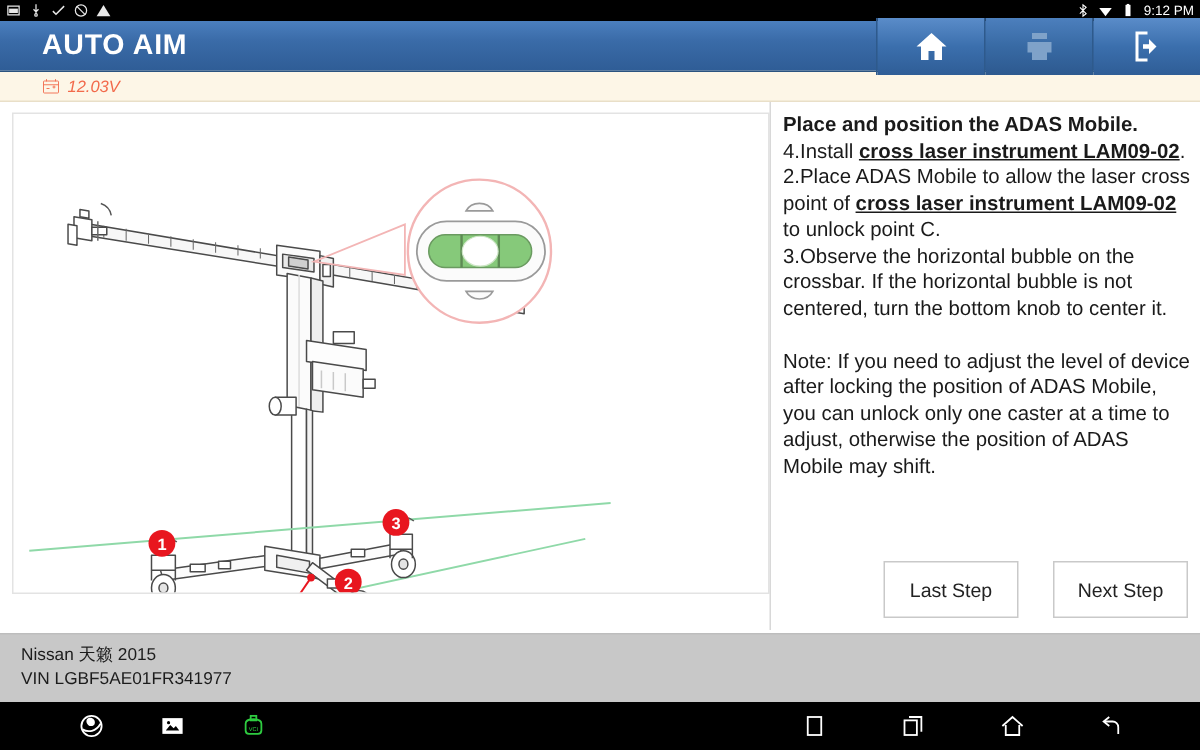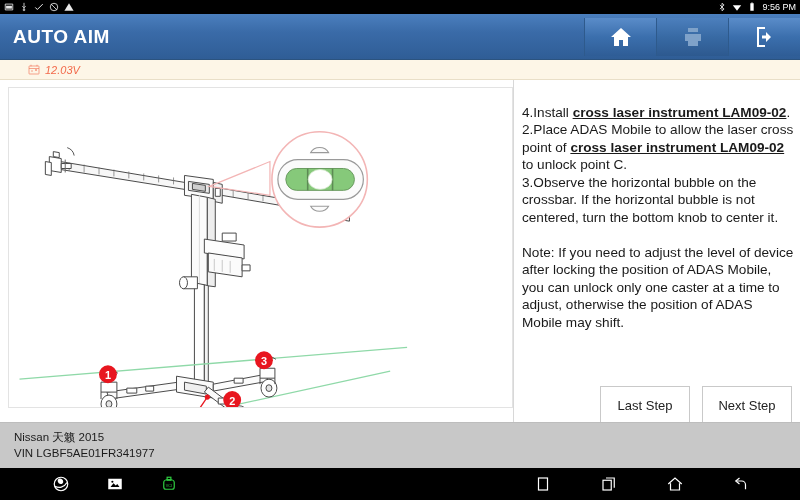--- a/index.html
+++ b/index.html
@@ -15,25 +15,25 @@
     height:14px; background:#000; color:#fff;
     display:flex; align-items:center; justify-content:space-between;
     padding:0 4px; font-size:9px; line-height:14px;
   }
   .sb-left, .sb-right{ display:flex; align-items:center; gap:5px; }
   .sb-ico{ width:10px; height:10px; display:block; fill:#e8e8e8; }
   .sb-time{ font-size:9px; color:#fff; letter-spacing:0; }
 
   
   .titlebar{
-    height:46px;
+    height:34px;
     background:linear-gradient(180deg,#4b7fbe 0%, #3a6ba8 40%, #2f5d96 100%);
     border-bottom:1px solid #2b537f;
     display:flex; align-items:center; justify-content:space-between;
-    padding-left:13px;
+    padding-left:28px;
     position:relative;
   }
   .app-title{
     color:#fff; font-size:19px; font-weight:bold; letter-spacing:.5px;
   }
   .tb-buttons{ display:flex; height:38px; align-items:stretch; }
   .tb-btn{
     width:72px; display:flex; align-items:center; justify-content:center;
     border-left:1px solid #2e5party; border-left:1px solid #2e5a8c;
     background:linear-gradient(180deg,#5a8cc9 0%, #3b6fad 50%, #2f5d96 100%);
@@ -74,21 +74,21 @@
     display:flex; flex-direction:column;
   }
   .instr-text{
     font-size:13.6px; line-height:17.5px; color:#1a1a1a;
   }
   .instr-text b{ font-weight:bold; }
   .instr-text u{ font-weight:bold; text-decoration:underline; }
 
   .step-buttons{
     position:absolute; right:8px; bottom:8px;
-    display:flex; gap:12px;
+    display:flex; gap:23px;
   }
   .step-btn{
     width:90px; height:38px; background:#fff; border:1px solid #c9c9c9;
     font-size:13px; color:#222; cursor:pointer;
     font-family:"Liberation Sans", sans-serif;
   }
 
   
   .vehicle-bar{
     position:absolute; left:0; bottom:32px; width:800px; height:46px;
@@ -136,21 +136,21 @@
     <svg class="sb-ico" viewBox="0 0 24 24">
         <path d="M7 7l10 10-5 4V3l5 4L7 17" fill="none" stroke="#fff" stroke-width="1.8"></path>
       </svg>
     <svg class="sb-ico" viewBox="0 0 24 24">
         <path d="M2 8h20L12 21z" fill="#fff"></path>
       </svg>
     <svg class="sb-ico" viewBox="0 0 24 24">
         <rect x="8" y="3" width="8" height="18" fill="#fff"></rect>
         <rect x="10" y="1.5" width="4" height="2" fill="#fff"></rect>
       </svg>
-    <span class="sb-time">9:56 PM</span>
+    <span class="sb-time">9:12 PM</span>
   </div>
 </div>
 
 <div class="titlebar">
   <div class="app-title">AUTO AIM</div>
   <div class="tb-buttons">
     <div class="tb-btn">
       <svg viewBox="0 0 24 24">
           <path class="fillw" d="M12 3L2 12h3v9h5v-6h4v6h5v-9h3z"></path>
         </svg>
@@ -301,21 +301,21 @@
         <rect x="278" y="81" width="69" height="22" rx="11" fill="#86c97a" stroke="#6a9a60" stroke-width="1"></rect>
         <line x1="300" y1="81" x2="300" y2="103" stroke="#5d8a54" stroke-width="1.6"></line>
         <line x1="325" y1="81" x2="325" y2="103" stroke="#5d8a54" stroke-width="1.6"></line>
         <ellipse cx="312.5" cy="92" rx="12" ry="10" fill="#ffffff" stroke="#cfe6c8" stroke-width=".8"></ellipse>
       </g>
     </svg>
   </div>
 
   <div class="instr-panel">
     <div class="instr-text">
-      <br>
+      <b>Place and position the ADAS Mobile.</b><br>
       <span>4.Install </span><u>cross laser instrument LAM09-02</u><span>.</span><br>
       <span>2.Place ADAS Mobile to allow the laser cross point of </span><u>cross laser instrument LAM09-02</u><span> to unlock point C.</span><br>
       <span>3.Observe the horizontal bubble on the crossbar. If the horizontal bubble is not centered, turn the bottom knob to center it.</span><br>
       <br>
       <span>Note: If you need to adjust the level of device after locking the position of ADAS Mobile, you can unlock only one caster at a time to adjust, otherwise the position of ADAS Mobile may shift.</span>
     </div>
 
     <div class="step-buttons">
       <button class="step-btn">Last Step</button>
       <button class="step-btn">Next Step</button>

